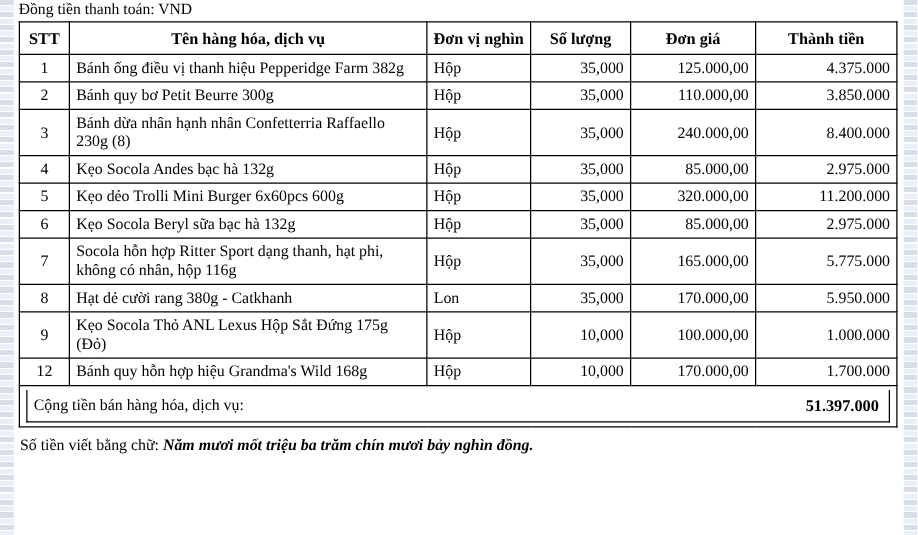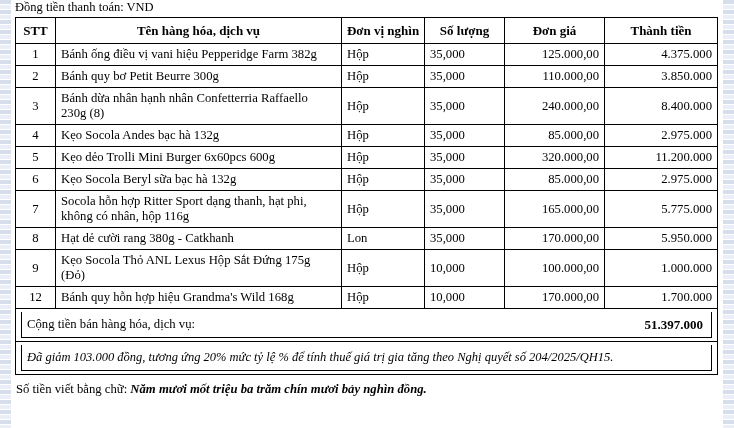--- a/index.html
+++ b/index.html
@@ -75,21 +75,21 @@
   col.c-stt   { width: 40px; }
   col.c-name  { width: 286px; }
   col.c-unit  { width: 83px; }
   col.c-qty   { width: 80px; }
   col.c-price { width: 100px; }
   col.c-total { width: 113px; }
 
   td.stt    { text-align: center; }
   td.name   { text-align: left; }
   td.unit   { text-align: left; padding-left: 7px; }
-  td.qty    { text-align: left; padding-right: 10px; }
+  td.qty    { text-align: right; padding-right: 10px; }
   td.price  { text-align: right; padding-right: 10px; }
   td.total  { text-align: right; padding-right: 8px; }
 
   .sum-row td {
     border: none;
     padding: 0;
   }
   .sum-wrap {
     display: flex;
     align-items: center;
@@ -150,21 +150,21 @@
         <th>Tên hàng hóa, dịch vụ</th>
         <th>Đơn vị nghìn</th>
         <th>Số lượng</th>
         <th>Đơn giá</th>
         <th>Thành tiền</th>
       </tr>
     </thead>
     <tbody>
       <tr>
         <td class="stt">1</td>
-        <td class="name">Bánh ống điều vị vani hiệu Pepperidge Farm 382g</td>
+        <td class="name">Bánh ống điều vị thanh hiệu Pepperidge Farm 382g</td>
         <td class="unit">Hộp</td>
         <td class="qty">35,000</td>
         <td class="price">125.000,00</td>
         <td class="total">4.375.000</td>
       </tr>
       <tr>
         <td class="stt">2</td>
         <td class="name">Bánh quy bơ Petit Beurre 300g</td>
         <td class="unit">Hộp</td>
         <td class="qty">35,000</td>
@@ -238,25 +238,20 @@
 
       <tr class="sum-row">
         <td colspan="6">
           <div class="sum-wrap">
             <span class="sum-label">Cộng tiền bán hàng hóa, dịch vụ:</span>
             <span class="sum-value">51.397.000</span>
           </div>
         </td>
       </tr>
 
-      <tr class="note-row">
-        <td colspan="6">
-          <div class="note-wrap">Đã giảm 103.000 đồng, tương ứng 20% mức tỷ lệ % để tính thuế giá trị gia tăng theo Nghị quyết số 204/2025/QH15.</div>
-        </td>
-      </tr>
     </tbody>
   </table>
 
   <div class="words">
     <span class="w-label">Số tiền viết bằng chữ: </span><span class="w-value">Năm mươi mốt triệu ba trăm chín mươi bảy nghìn đồng.</span>
   </div>
 
 </div>
 
 </body></html>

